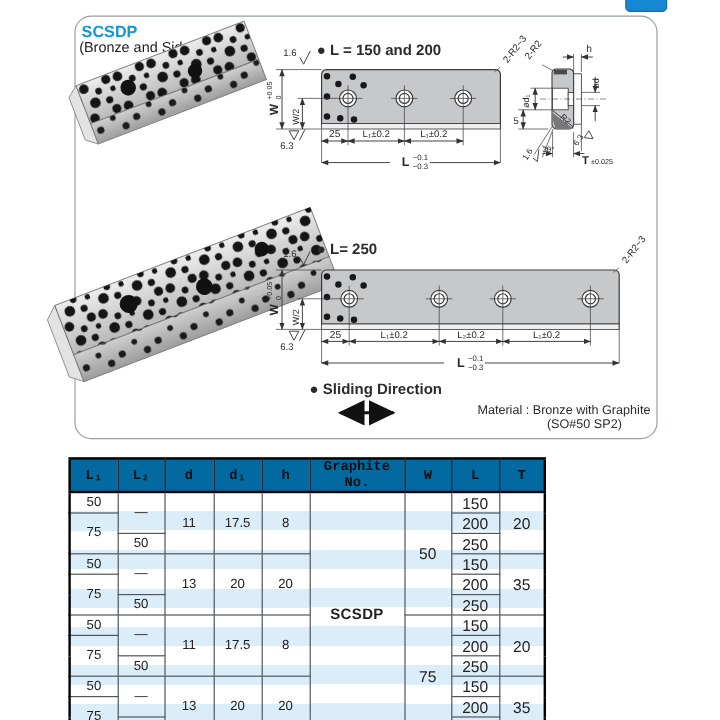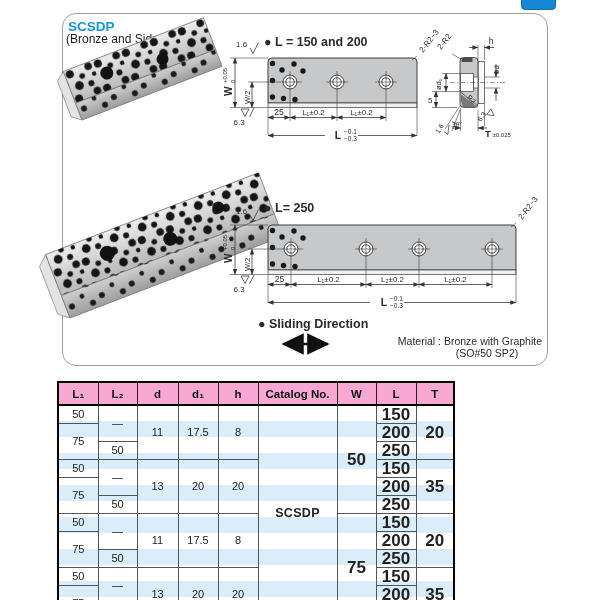--- a/index.html
+++ b/index.html
@@ -9,28 +9,28 @@
           border:1px solid #0e6fb4;border-radius:4px;}
   .card{position:absolute;left:62px;top:13px;width:484px;height:351px;
         border:1.5px solid #9aa0a4;border-radius:14px;background:#fff;}
   .title{position:absolute;left:68px;top:19px;font-size:13.5px;font-weight:bold;color:#1496d8;}
   .subtitle{position:absolute;left:66px;top:32px;font-size:12px;color:#1c1c1c;}
   svg.draw{position:absolute;left:0;top:0;pointer-events:none;}
   svg.draw text{font-family:"Liberation Sans","DejaVu Sans",sans-serif;fill:#2b2b2b;}
 
   .tablewrap{position:absolute;left:57px;top:381px;}
   table.spec{border-collapse:collapse;table-layout:fixed;font-size:11px;border:2px solid #000;}
-  table.spec th{background:#f9a8d4;color:#101010;font-weight:bold;font-size:11.5px;
-    height:21px;padding:0;border:1px solid #222;border-top:2.5px solid #000;border-bottom:2.5px solid #000;}
+  table.spec th{background:#0369a1;color:#101010;font-weight:bold;font-size:11.5px;
+    height:21px;padding:0;border:1px solid #222;border-top:2.5px solid #000;border-bottom:2.5px solid #000;font-family:Liberation Mono, monospace;}
   table.spec td{border:1px solid #4d565e;text-align:center;vertical-align:middle;
     height:16px;padding:0;line-height:1;background:transparent;color:#222;}
   table.spec tbody{background:repeating-linear-gradient(180deg,#ffffff 0px,#ffffff 16px,#daedf9 16px,#daedf9 32px);}
   td.cat,th.cat{border-left:2px solid #000;}
   td.lcell,th.lcol{border-left:2px solid #000;border-right:2px solid #000;}
-  td.blue{color:#1a96d5;font-weight:bold;font-size:17px;}
+  td.blue{color:#1a96d5;font-weight:normal;font-size:13px;}
   td.cat{color:#1a96d5;font-weight:bold;font-size:12.5px;letter-spacing:.3px;}
   td.dash{color:#333;}
 </style>
 </head>
 <body>
 
 <div class="stage">
   <div class="toptab"></div>
   <div class="card"></div>
   <div class="title">SCSDP</div>
@@ -337,21 +337,21 @@
           <col style="width:40px">
           <col style="width:38px">
       </colgroup>
       <thead>
         <tr>
           <th>L₁</th>
           <th>L₂</th>
           <th>d</th>
           <th>d₁</th>
           <th>h</th>
-          <th class="cat">Catalog No.</th>
+          <th class="cat">Graphite No.</th>
           <th>W</th>
           <th class="lcol">L</th>
           <th>T</th>
         </tr>
       </thead>
       <tbody>
         <tr>
           <td>50</td>
           <td rowspan="2" class="dash">—</td>
           <td rowspan="3">11</td>

